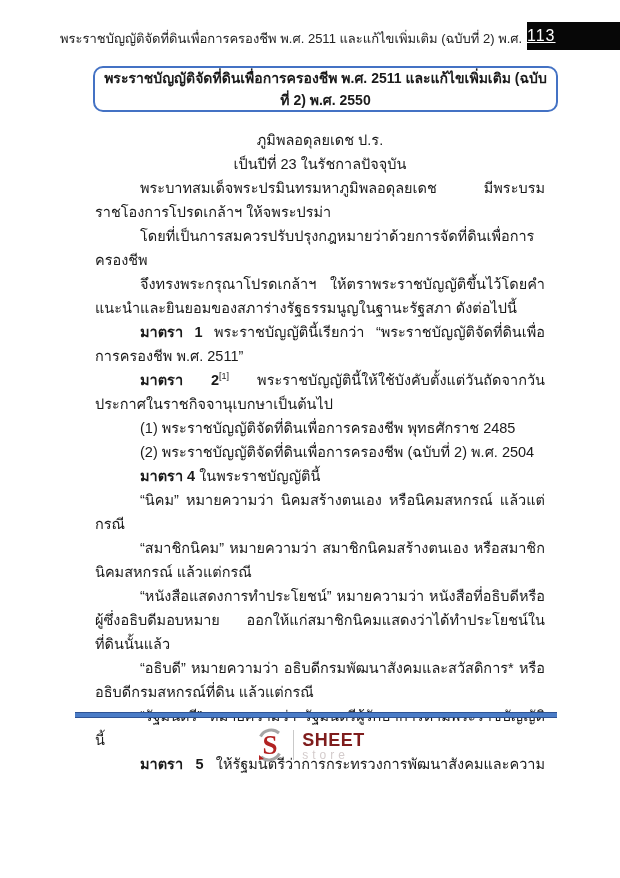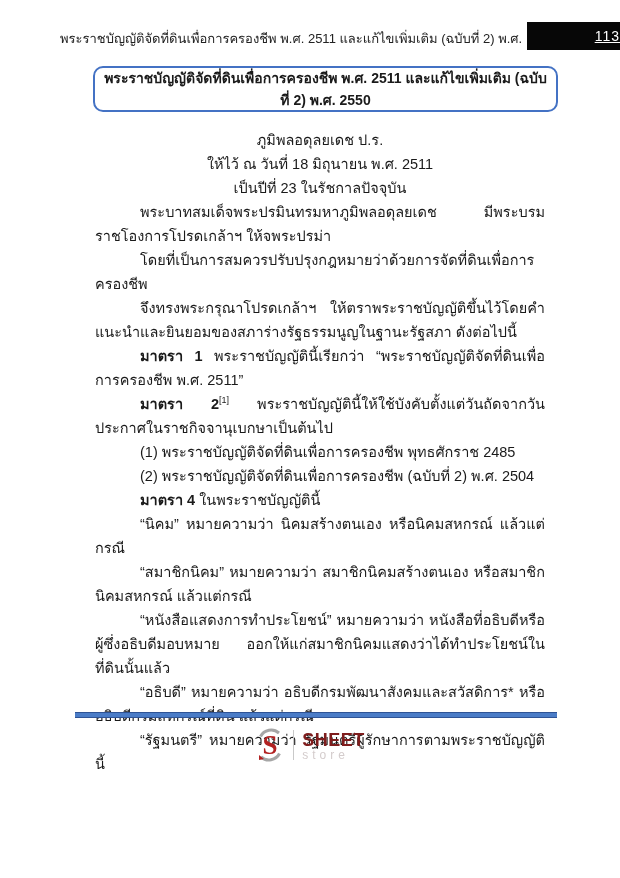--- a/index.html
+++ b/index.html
@@ -16,22 +16,22 @@
 
   
   .running-head { position: absolute; top: 22px; left: 0; right: 0; height: 28px; }
   .running-title {
     position: absolute; top: 6px; left: 60px; width: 460px;
     text-align: center; font-size: 13px; color: #222; white-space: nowrap;
   }
   .page-box {
     position: absolute; top: 0; right: 0; width: 93px; height: 28px;
     background: #070707; color: #ffffff;
-    display: flex; align-items: center; justify-content: flex-end;
-    font-size: 14px; letter-spacing: 1px; text-decoration: underline;
+    display: flex; align-items: center; justify-content: flex-start;
+    font-size: 16px; letter-spacing: 1px; text-decoration: underline;
   }
 
   
   .title-box {
     position: absolute; top: 66px; left: 93px; width: 445px; height: 42px;
     border: 2px solid #4472c4; border-radius: 10px; background: #ffffff;
     display: flex; align-items: center; justify-content: center;
     font-weight: bold; font-size: 14px; text-align: center; padding: 0 8px;
     box-sizing: content-box;
   }
@@ -83,21 +83,20 @@
       <span>113</span>
     </div>
   </div>
 
   <div class="title-box">
     <span>พระราชบัญญัติจัดที่ดินเพื่อการครองชีพ พ.ศ. 2511 และแก้ไขเพิ่มเติม (ฉบับที่ 2) พ.ศ. 2550</span>
   </div>
 
   <div class="doc-body">
       <p class="center"><span>ภูมิพลอดุลยเดช ป.ร.</span></p>
-      <p class="center"><span>ให้ไว้ ณ วันที่ 18 มิถุนายน พ.ศ. 2511</span></p>
       <p class="center"><span>เป็นปีที่ 23 ในรัชกาลปัจจุบัน</span></p>
       <p class="indent"><span>พระบาทสมเด็จพระปรมินทรมหาภูมิพลอดุลยเดช มีพระบรมราชโองการโปรดเกล้าฯ ให้จพระปรม่า</span></p>
       <p class="indent"><span>โดยที่เป็นการสมควรปรับปรุงกฎหมายว่าด้วยการจัดที่ดินเพื่อการครองชีพ</span></p>
       <p class="indent"><span>จึงทรงพระกรุณาโปรดเกล้าฯ ให้ตราพระราชบัญญัติขึ้นไว้โดยคำแนะนำและยินยอมของสภาร่างรัฐธรรมนูญในฐานะรัฐสภา ดังต่อไปนี้</span></p>
       <p class="indent"><b>มาตรา 1</b><span> พระราชบัญญัตินี้เรียกว่า “พระราชบัญญัติจัดที่ดินเพื่อการครองชีพ พ.ศ. 2511”</span></p>
       <p class="indent"><b>มาตรา 2</b><sup>[1]</sup><span> พระราชบัญญัตินี้ให้ใช้บังคับตั้งแต่วันถัดจากวันประกาศในราชกิจจานุเบกษาเป็นต้นไป</span></p>
       <p class="indent"><span>(1) พระราชบัญญัติจัดที่ดินเพื่อการครองชีพ พุทธศักราช 2485</span></p>
       <p class="indent"><span>(2) พระราชบัญญัติจัดที่ดินเพื่อการครองชีพ (ฉบับที่ 2) พ.ศ. 2504</span></p>
       <p class="indent"><b>มาตรา 4</b><span> ในพระราชบัญญัตินี้</span></p>
       <p class="indent"><span>“นิคม” หมายความว่า นิคมสร้างตนเอง หรือนิคมสหกรณ์ แล้วแต่กรณี</span></p>

